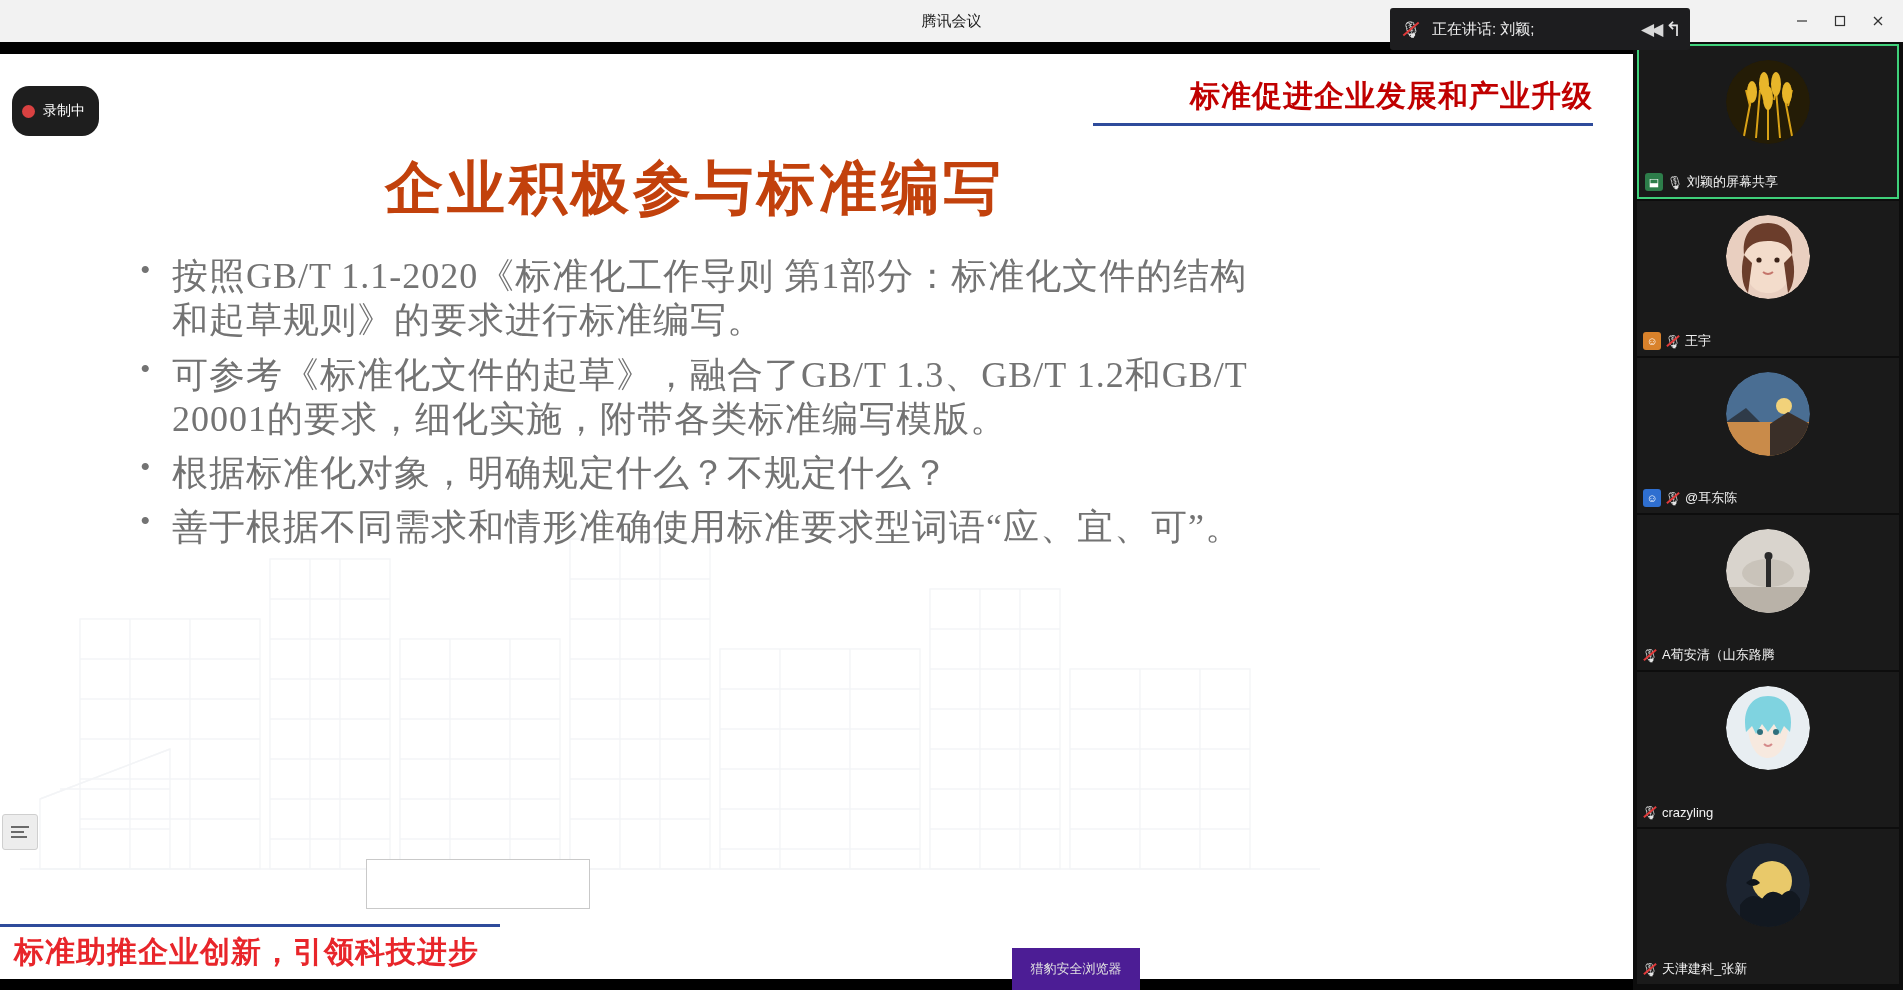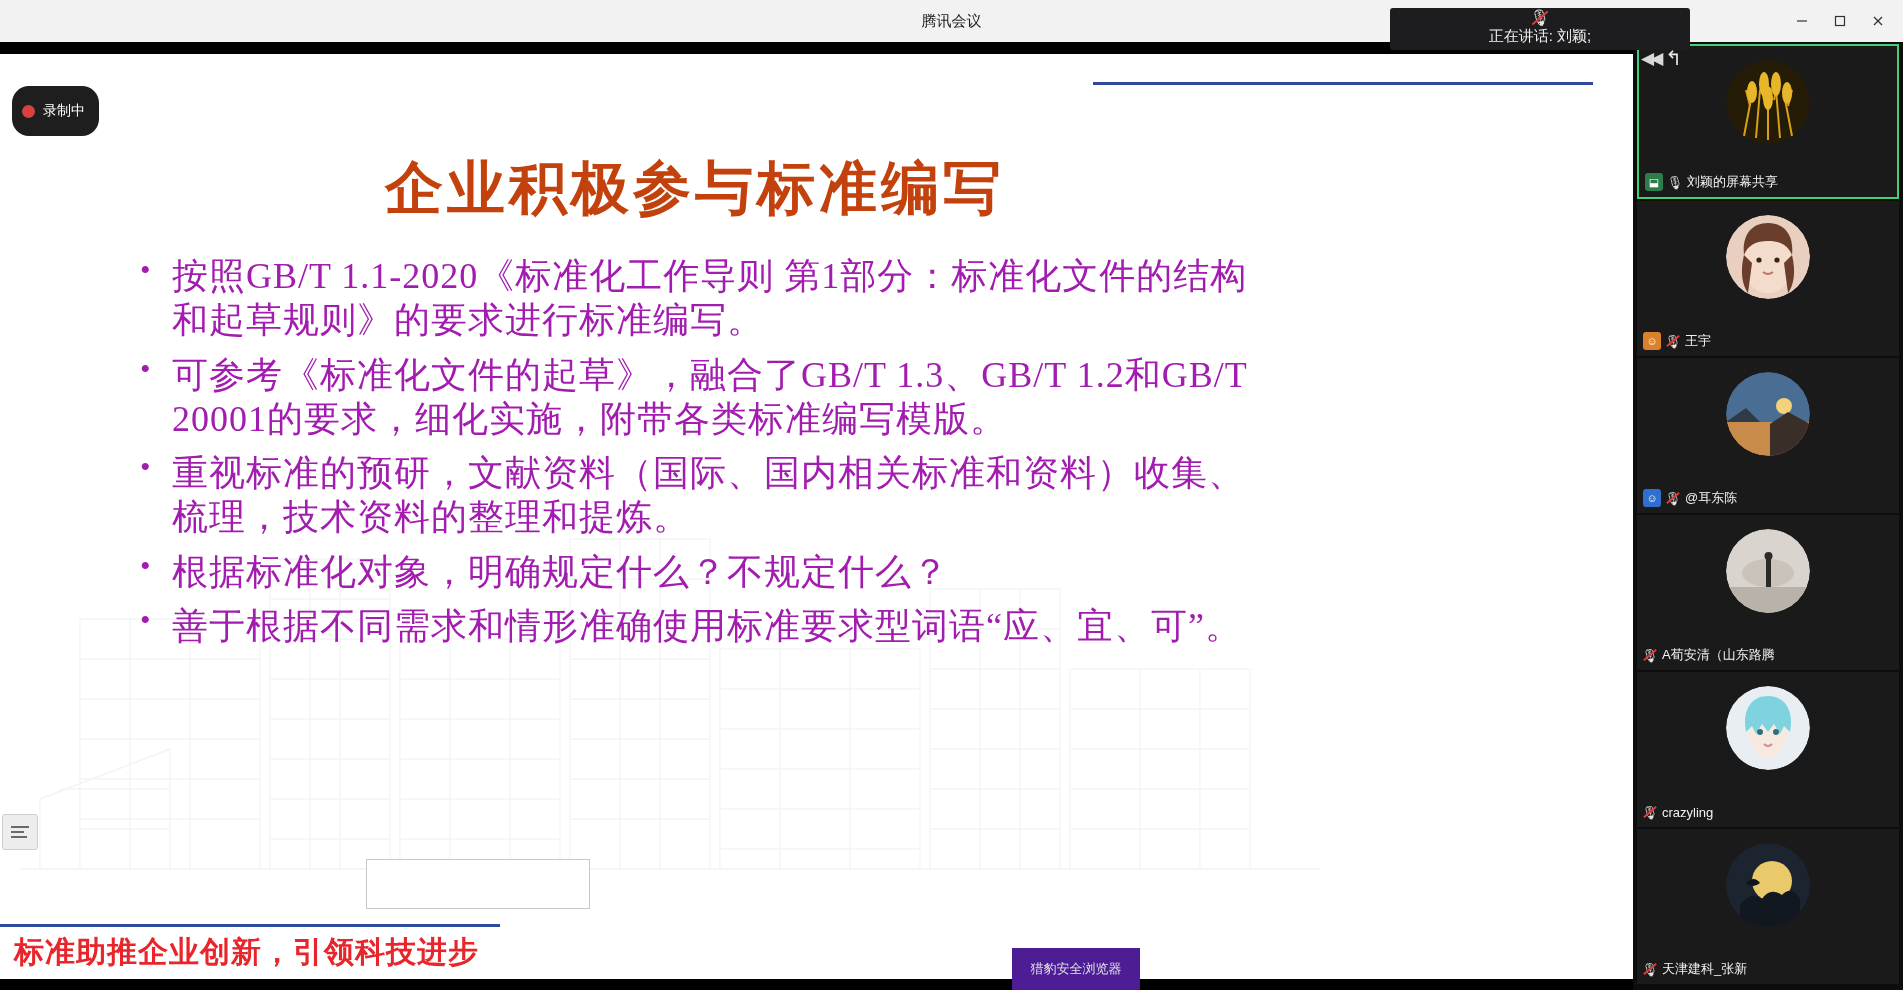--- a/index.html
+++ b/index.html
@@ -50,21 +50,20 @@
   
   .speaker-bar {
     position: absolute;
     left: 1390px; top: 8px;
     width: 300px; height: 42px;
     background: #1d1d1f;
     border-radius: 3px;
     display: flex;
     align-items: center;
     z-index: 30;
-    flex-direction: column;
   }
   .speaker-mic {
     width: 42px; height: 42px;
     display: flex; align-items: center; justify-content: center;
     position: relative;
   }
   .mic-glyph {
     font-size: 16px;
     color: #e8e8e8;
   }
@@ -167,21 +166,21 @@
     font-size: 58px;
     font-weight: bold;
     letter-spacing: 4px;
     font-family: "Liberation Serif", serif;
   }
 
   .bullets {
     position: absolute;
     left: 140px; top: 200px;
     width: 1120px;
-    color: #a21caf;
+    color: #737373;
     font-size: 36px;
     line-height: 1.23;
     font-family: "Liberation Serif", serif;
     letter-spacing: 1px;
   }
   .bullet {
     position: relative;
     padding-left: 32px;
     margin-bottom: 10px;
   }
@@ -385,29 +384,29 @@
         <path d="M20 300 L150 250 M40 290 L150 290 M60 330 L150 330"></path>
       </g>
     </svg>
 
     <div class="rec-pill">
       <span class="rec-dot"></span>
       <span class="rec-text">录制中</span>
     </div>
 
     <div class="slide-header">
+      <div class="slide-header-text">标准促进企业发展和产业升级</div>
       <div class="slide-header-rule"></div>
     </div>
 
     <div class="slide-title">企业积极参与标准编写</div>
 
     <div class="bullets">
       <div class="bullet">按照GB/T 1.1-2020《标准化工作导则 第1部分：标准化文件的结构和起草规则》的要求进行标准编写。</div>
       <div class="bullet">可参考《标准化文件的起草》，融合了GB/T 1.3、GB/T 1.2和GB/T 20001的要求，细化实施，附带各类标准编写模版。</div>
-      <div class="bullet">重视标准的预研，文献资料（国际、国内相关标准和资料）收集、梳理，技术资料的整理和提炼。</div>
       <div class="bullet">根据标准化对象，明确规定什么？不规定什么？</div>
       <div class="bullet">善于根据不同需求和情形准确使用标准要求型词语“应、宜、可”。</div>
     </div>
 
     <div class="slide-blank-box"></div>
     <div class="slide-footer-rule"></div>
     <div class="slide-footer">标准助推企业创新，引领科技进步</div>
   </div>
 
   <div class="notes-btn">

